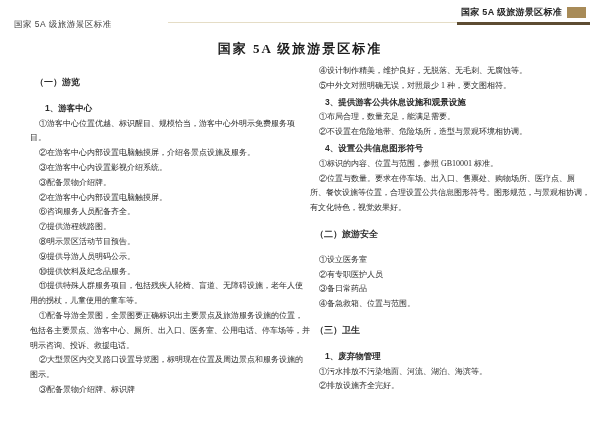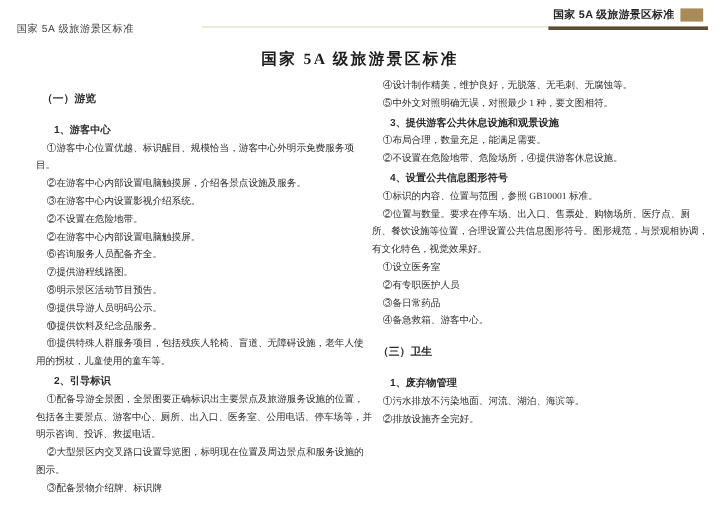--- a/index.html
+++ b/index.html
@@ -79,46 +79,46 @@
 
   <h1 class="doc-title">国家 5A 级旅游景区标准</h1>
 
   <main class="columns">
     <div class="col" id="col-left">
         <div class="line h1">（一）游览</div>
         <div class="line h2">1、游客中心</div>
         <div class="line item">①游客中心位置优越、标识醒目、规模恰当，游客中心外明示免费服务项目。</div>
         <div class="line item">②在游客中心内部设置电脑触摸屏，介绍各景点设施及服务。</div>
         <div class="line item">③在游客中心内设置影视介绍系统。</div>
-        <div class="line item">②不设置在危险地带。</div>
+        <div class="line item">③配备景物介绍牌。</div>
         <div class="line item">②在游客中心内部设置电脑触摸屏。</div>
         <div class="line item">⑥咨询服务人员配备齐全。</div>
         <div class="line item">⑦提供游程线路图。</div>
         <div class="line item">⑧明示景区活动节目预告。</div>
         <div class="line item">⑨提供导游人员明码公示。</div>
         <div class="line item">⑩提供饮料及纪念品服务。</div>
         <div class="line item">⑪提供特殊人群服务项目，包括残疾人轮椅、盲道、无障碍设施，老年人使用的拐杖，儿童使用的童车等。</div>
-        <div class="line h2">2、引导标识</div>
         <div class="line item">①配备导游全景图，全景图要正确标识出主要景点及旅游服务设施的位置，包括各主要景点、游客中心、厕所、出入口、医务室、公用电话、停车场等，并明示咨询、投诉、救援电话。</div>
         <div class="line item">②大型景区内交叉路口设置导览图，标明现在位置及周边景点和服务设施的图示。</div>
         <div class="line item">③配备景物介绍牌、标识牌</div>
       </div>
     <div class="col" id="col-right">
         <div class="line item">④设计制作精美，维护良好，无脱落、无毛刺、无腐蚀等。</div>
         <div class="line item">⑤中外文对照明确无误，对照最少 1 种，要文图相符。</div>
         <div class="line h2">3、提供游客公共休息设施和观景设施</div>
         <div class="line item">①布局合理，数量充足，能满足需要。</div>
-        <div class="line item">②不设置在危险地带、危险场所，④提供游客休息设施。</div>
+        <div class="line item">②不设置在危险地带、危险场所，造型与景观环境相协调。</div>
         <div class="line h2">4、设置公共信息图形符号</div>
         <div class="line item">①标识的内容、位置与范围，参照 GB10001 标准。</div>
         <div class="line item">②位置与数量。要求在停车场、出入口、售票处、购物场所、医疗点、厕所、餐饮设施等位置，合理设置公共信息图形符号。图形规范，与景观相协调，有文化特色，视觉效果好。</div>
+        <div class="line h1">（二）旅游安全</div>
         <div class="line item">①设立医务室</div>
         <div class="line item">②有专职医护人员</div>
         <div class="line item">③备日常药品</div>
-        <div class="line item">④备急救箱、游客中心。</div>
+        <div class="line item">④备急救箱、位置与范围。</div>
         <div class="line h1">（三）卫生</div>
         <div class="line h2">1、废弃物管理</div>
         <div class="line item">①污水排放不污染地面、河流、湖泊、海滨等。</div>
         <div class="line item">②排放设施齐全完好。</div>
       </div>
   </main>
 
   <footer class="footer-band">
     <span class="f-pinyin">YANLING JIAOYIBOLANHUI JINIANYUAN FANGANSHEJI</span>
     <span class="f-cn">鄢陵长寿山景观方案设计</span>

